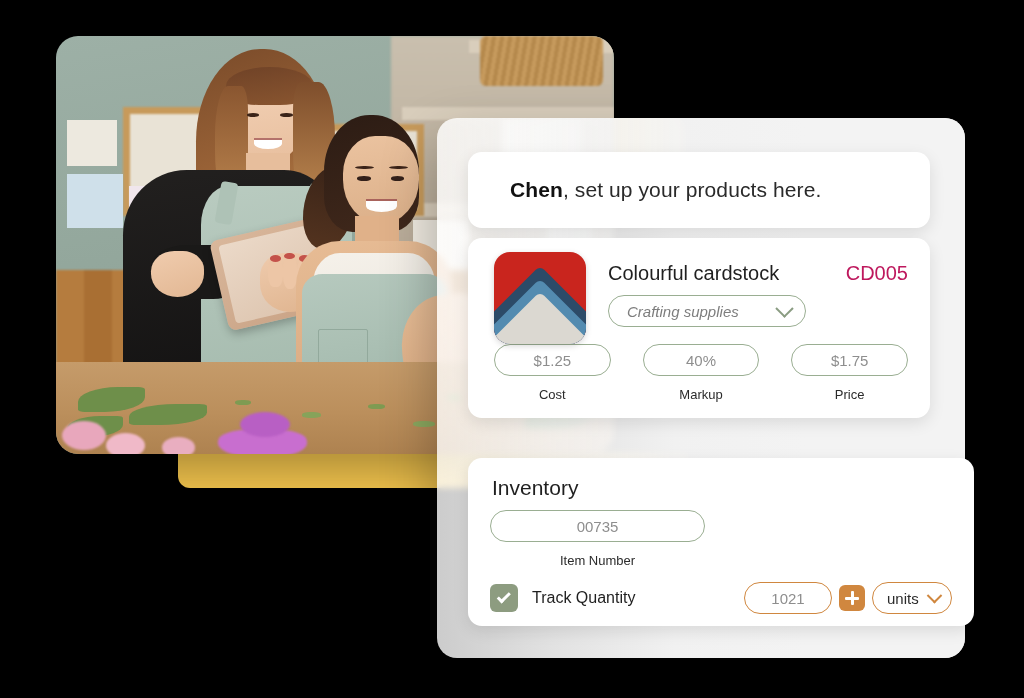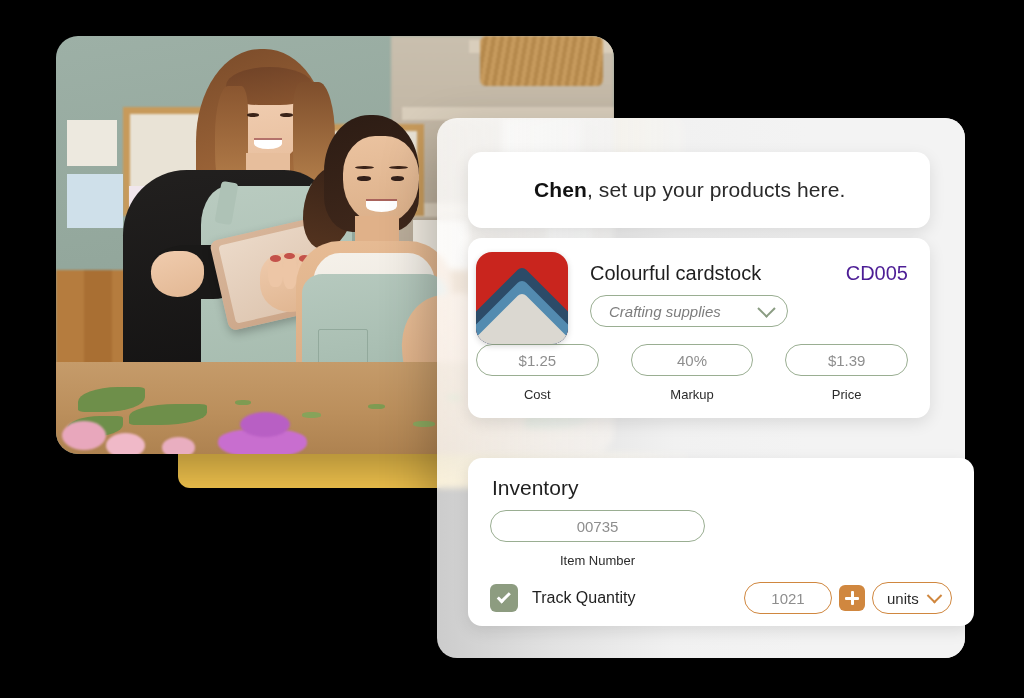--- a/index.html
+++ b/index.html
@@ -272,37 +272,36 @@
     pointer-events: none;
   }
 
   
   .card {
     position: absolute;
     background: #FFFFFF;
     border-radius: 14px;
     box-shadow: 0 5px 16px rgba(0,0,0,0.10);
     z-index: 3;
-    padding-left: 24px;
   }
   #greeting-card {
     left: 468px; top: 152px; width: 462px; height: 76px;
     display: flex; align-items: center;
   }
   #greeting-text {
     margin-left: 42px;
     font-size: 21px;
     color: #2A2A2A;
     letter-spacing: 0.1px;
   }
   #greeting-text .bold { font-weight: 700; color: #111111; }
 
   #product-card {
     left: 468px; top: 238px; width: 462px; height: 180px;
-    padding: 14px 22px 0 8px;
+    padding: 14px 22px 0 26px;
   }
   #inventory-card {
     left: 468px; top: 458px; width: 506px; height: 168px;
     padding: 18px 22px 0 22px;
   }
 
   
   .prod-head { display: flex; align-items: flex-start; }
   #product-thumb {
     width: 92px; height: 92px;
@@ -321,21 +320,21 @@
     transform: translateX(-50%) rotate(45deg);
     border-radius: 6px;
   }
   .chev-navy  { top: 46%;  background: #2C4B68; }
   .chev-blue  { top: 60%;  background: #538BB0; }
   .chev-gray  { top: 74%;  background: #DBD8D1; }
 
   .prod-info { margin-left: 22px; flex: 1 1 auto; padding-top: 10px; }
   .prod-title-row { display: flex; align-items: baseline; justify-content: space-between; }
   #product-name { font-size: 20px; color: #1F1F1F; }
-  #product-sku  { font-size: 20px; color: #4c1d95; }
+  #product-sku  { font-size: 20px; color: #be185d; }
 
   .pill {
     border: 1px solid #9AAE92;
     border-radius: 18px;
     height: 32px;
     display: flex;
     align-items: center;
     justify-content: center;
     background: #FFFFFF;
     font-size: 15px;
@@ -560,21 +559,21 @@
     <div class="field-row">
       <div class="field">
         <div class="pill">$1.25</div>
         <div class="field-caption">Cost</div>
       </div>
       <div class="field">
         <div class="pill">40%</div>
         <div class="field-caption">Markup</div>
       </div>
       <div class="field">
-        <div class="pill">$1.39</div>
+        <div class="pill">$1.75</div>
         <div class="field-caption">Price</div>
       </div>
     </div>
   </div>
 
   <div id="inventory-card" class="card">
     <div class="section-title">Inventory</div>
 
     <div class="field-row" id="inv-field-row">
       <div class="field">

